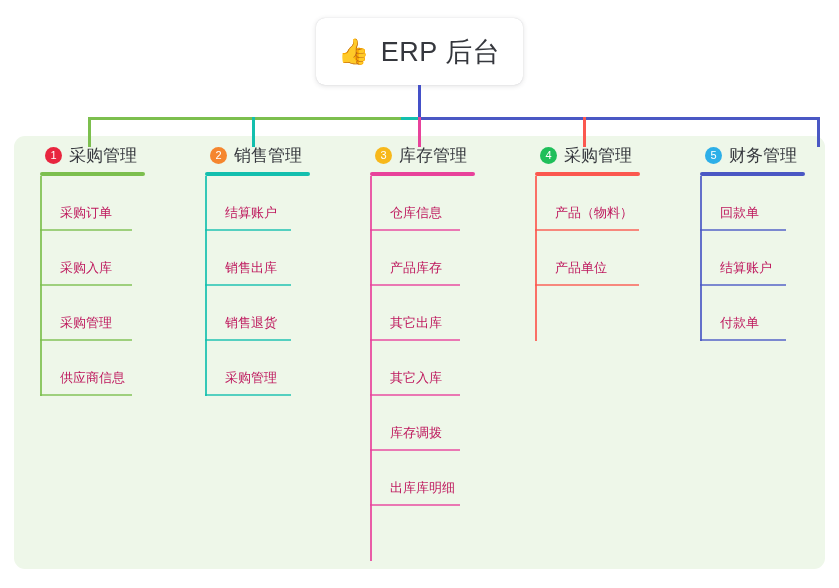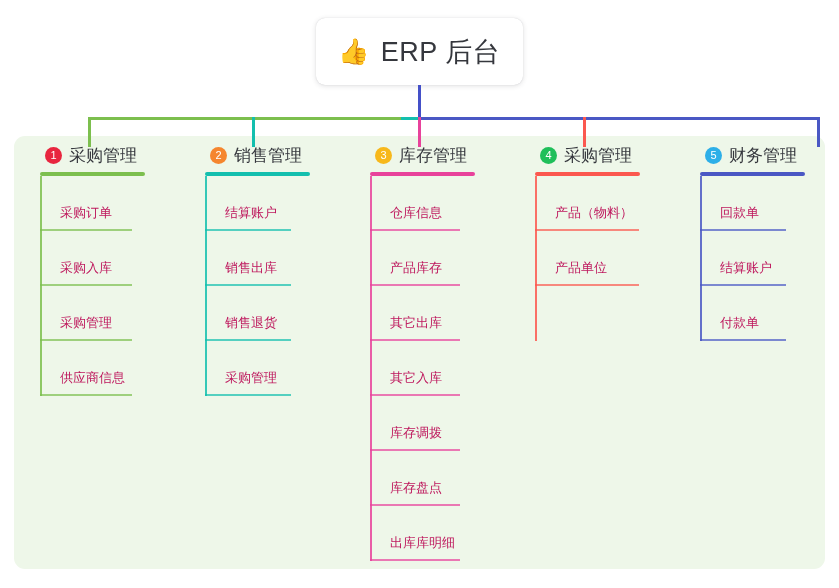--- a/index.html
+++ b/index.html
@@ -221,24 +221,20 @@
         </div>
         <div class="kid">
           <span class="kid-label">其它入库</span>
           <div class="kid-rule" style="background: rgb(232, 66, 155); opacity: 0.7; width: 90px;"></div>
         </div>
         <div class="kid">
           <span class="kid-label">库存调拨</span>
           <div class="kid-rule" style="background: rgb(232, 66, 155); opacity: 0.7; width: 90px;"></div>
         </div>
         <div class="kid">
-          <span class="kid-label">库存盘点</span>
-          <div class="kid-rule" style="background: rgb(232, 66, 155); opacity: 0.7; width: 90px;"></div>
-        </div>
-        <div class="kid">
           <span class="kid-label">出库库明细</span>
           <div class="kid-rule" style="background: rgb(232, 66, 155); opacity: 0.7; width: 90px;"></div>
         </div>
       </div>
     </div>
     <div class="branch" style="left: 535px;">
       <div class="branch-head">
         <span class="badge" style="background: rgb(31, 191, 90);">4</span>
         <span class="branch-title">采购管理</span>
       </div>

